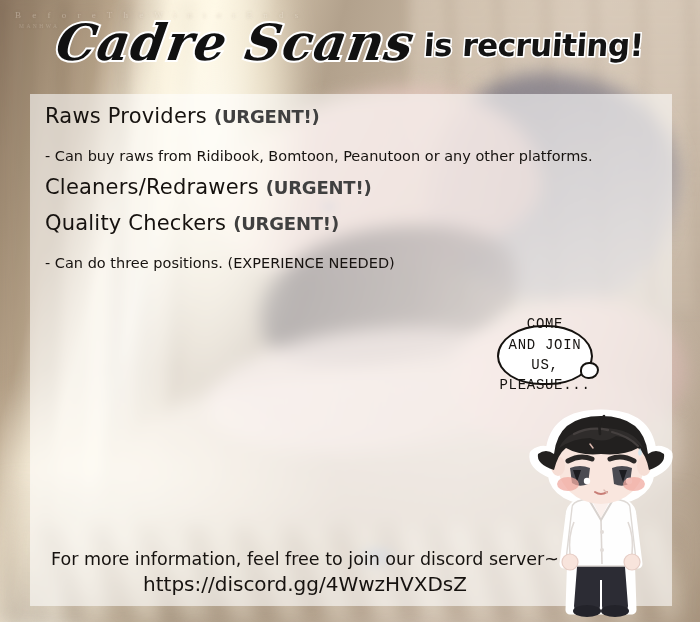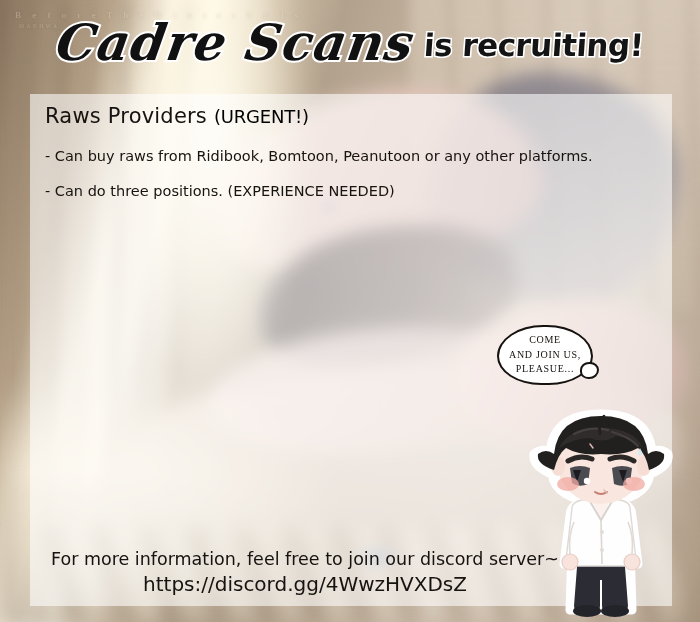--- a/index.html
+++ b/index.html
@@ -257,22 +257,22 @@
   }
   .role-title {
     font-family: "DejaVu Sans", sans-serif;
     font-size: 21px;
     font-weight: normal;
     color: #16120f;
     letter-spacing: .2px;
     line-height: 1.22;
   }
   .role-title .urgent {
-    color: #000000;
-    font-weight: normal;
+    color: #404040;
+    font-weight: bold;
     font-size: 18px;
     letter-spacing: -0.2px;
   }
   .role-desc {
     font-family: "DejaVu Sans", sans-serif;
     font-size: 14.5px;
     color: #171310;
     line-height: 1.30;
     margin-top: 17px;
     max-width: 565px;
@@ -301,22 +301,22 @@
     background: #ffffff;
     border: 2.5px solid #15120f;
     border-radius: 48% 48% 46% 46% / 52% 52% 48% 48%;
     display: flex;
     align-items: center;
     justify-content: center;
     text-align: center;
     z-index: 6;
   }
   .bubble-text {
-    font-family: Liberation Serif, serif;
-    font-size: 10px;
+    font-family: Liberation Mono, monospace;
+    font-size: 14px;
     letter-spacing: .7px;
     line-height: 1.45;
     color: #15120f;
     white-space: pre-line;
   }
   .bubble-tail {
     position: absolute;
     right: -8px;
     bottom: 4px;
     width: 15px;
@@ -379,24 +379,32 @@
       <div class="role-title">
         <span>Raws Providers</span>
         <span class="urgent">(URGENT!)</span>
       </div>
       <div class="role-desc">- Can buy raws from Ridibook, Bomtoon, Peanutoon or any other platforms.</div>
     </div>
 
 
 
     <div class="role">
+      <div class="role-title">
+        <span>Cleaners/Redrawers</span>
+        <span class="urgent">(URGENT!)</span>
+      </div>
     </div>
 
 
     <div class="role">
+      <div class="role-title">
+        <span>Quality Checkers</span>
+        <span class="urgent">(URGENT!)</span>
+      </div>
       <div class="role-desc">- Can do three positions. (EXPERIENCE NEEDED)</div>
     </div>
 
   </div>
 
   <div class="bubble">
     <div class="bubble-text">COME
 AND JOIN US,
 PLEASUE...</div>
     <div class="bubble-tail"></div>

